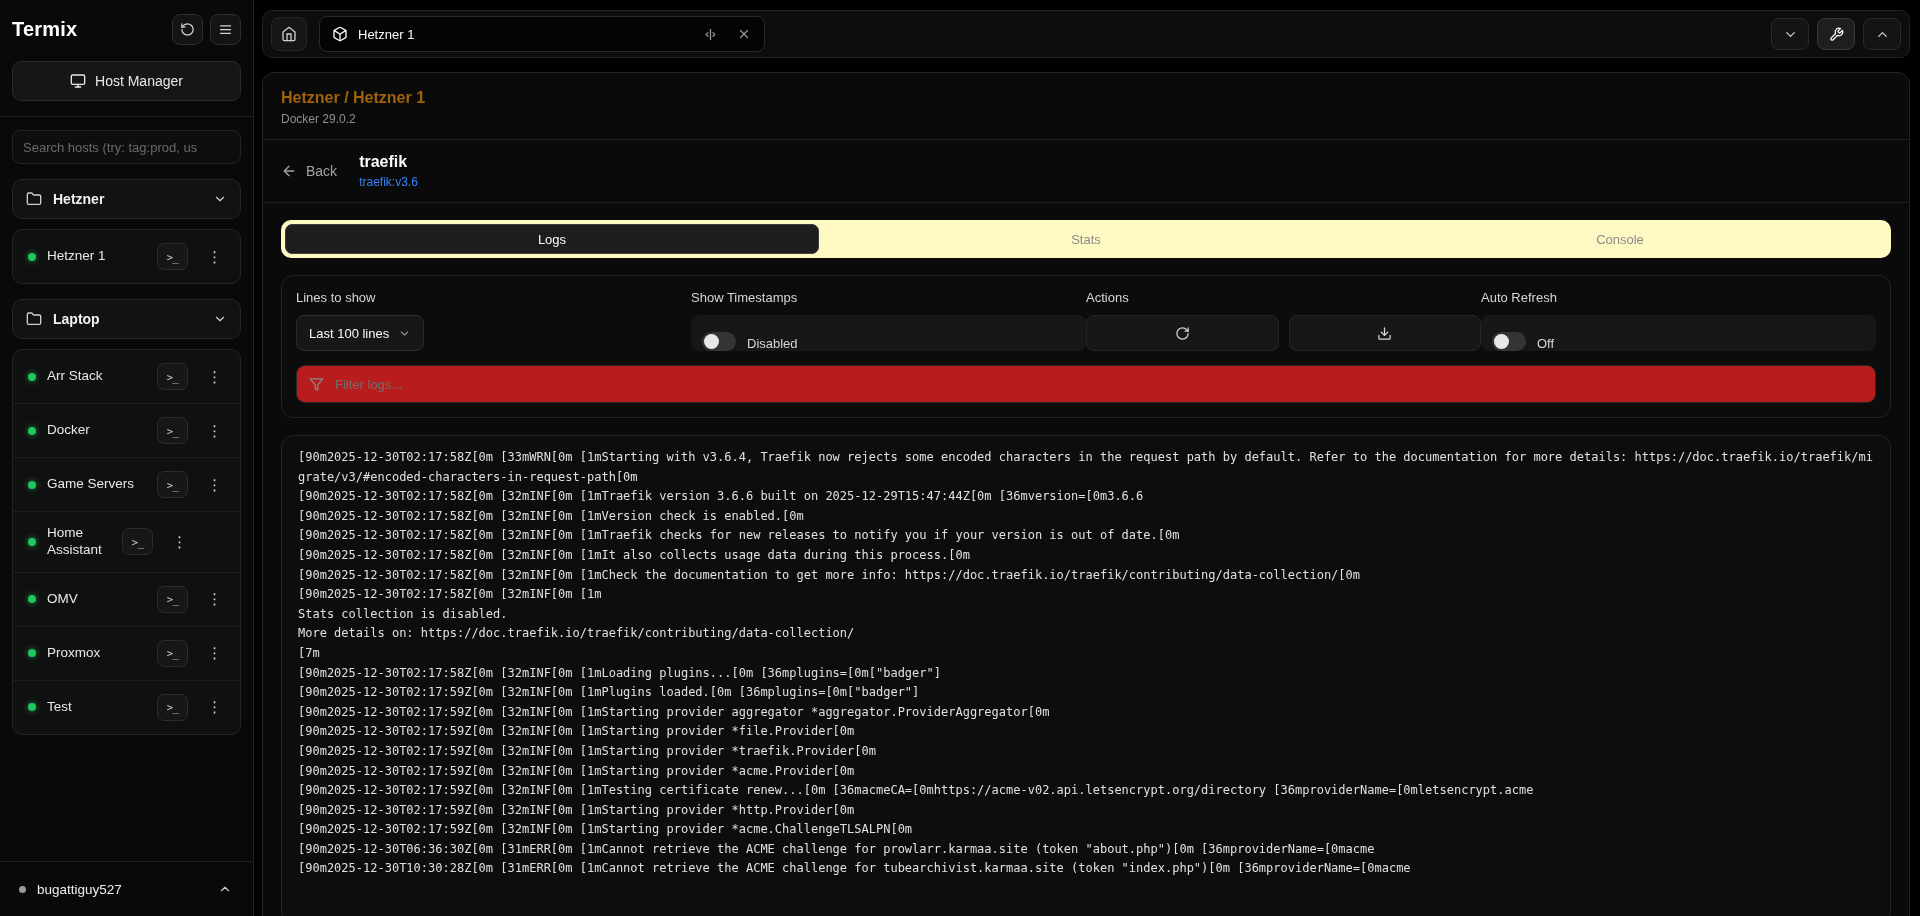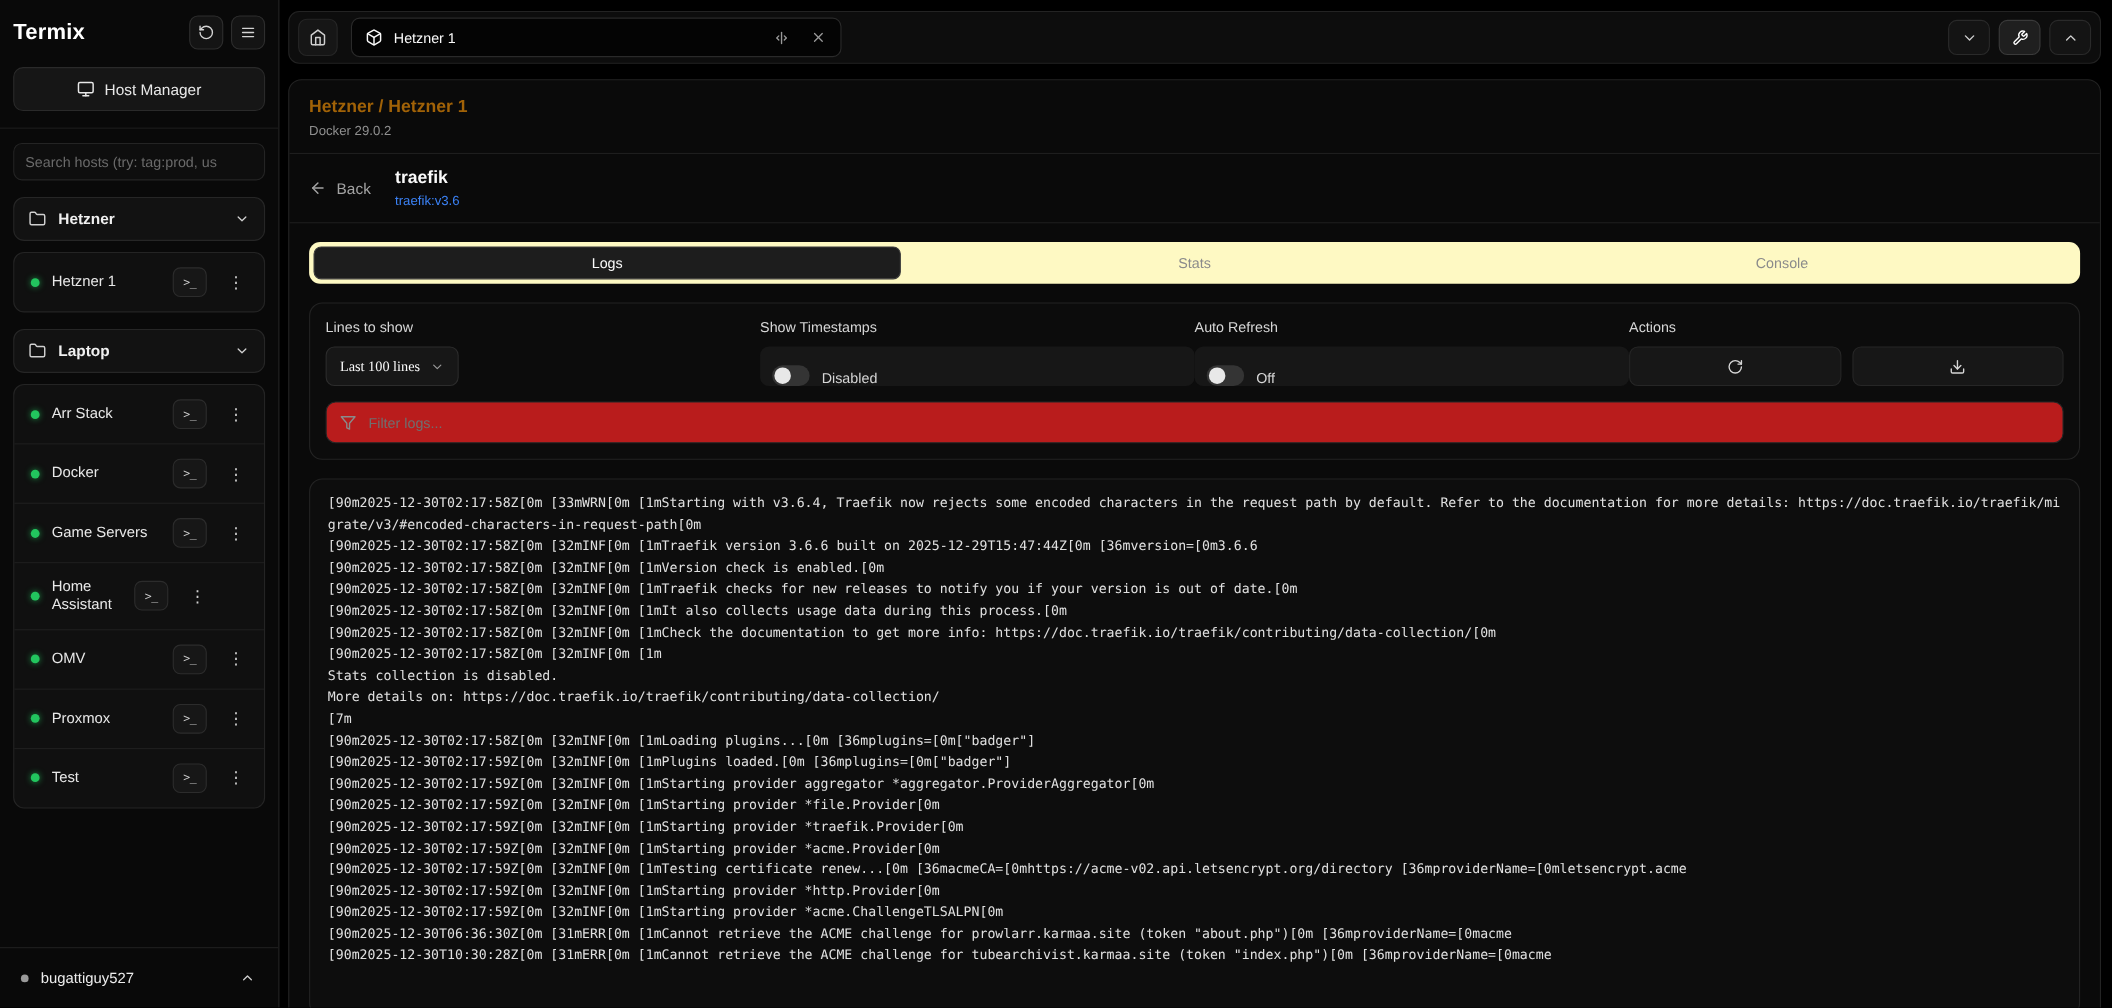--- a/index.html
+++ b/index.html
@@ -77,21 +77,21 @@
   .tab-cell { flex:1; display:flex; align-items:center; justify-content:center; font-size:13px;
               color:#8b8b8b; border:1px solid transparent; border-radius:7px; cursor:pointer; }
   .tab-cell.active { background:#1d1d1d; border-color:#3c3c3c; color:#fafafa; }
 
   .controls-card { margin-top:17px; border:1px solid #232323; border-radius:12px; padding:14px;
                    background:#0c0c0c; }
   .controls-grid { display:grid; grid-template-columns:repeat(4,1fr); }
   .ctrl-label { font-size:13px; color:#d6d6d6; margin-bottom:10px; }
   .select-btn { display:inline-flex; align-items:center; gap:9px; height:36px; padding:0 12px;
                 background:#171717; border:1px solid #2c2c2c; border-radius:8px; font-size:13px;
-                color:#fafafa; cursor:pointer; font-family:Liberation Serif, serif; }
+                color:#fafafa; cursor:pointer; font-family:Liberation Sans, sans-serif; }
   .toggle-bar { display:flex; align-items:flex-end; gap:11px; height:36px; padding:0 11px; background:#171717;
                 border-radius:8px; font-size:13px; color:#d6d6d6; }
   .toggle { width:34px; height:19px; background:#343434; border-radius:99px; position:relative; flex:none;
             cursor:pointer; }
   .toggle::after { content:""; width:15px; height:15px; background:#e8e8e8; border-radius:50%;
                    position:absolute; left:2px; top:2px; }
   .actions-row { display:flex; gap:10px; }
   .action-btn { flex:1; height:36px; background:#171717; border:1px solid #262626; border-radius:8px;
                 display:flex; align-items:center; justify-content:center; color:#d6d6d6; cursor:pointer; }
   .filter-row { margin-top:14px; display:flex; align-items:center; gap:11px; height:38px;
@@ -358,27 +358,20 @@
                       <path d="M6 9l6 6 6-6"></path>
                     </svg>
                 </span>
               </button>
             </div>
             <div>
               <div class="ctrl-label">Show Timestamps</div>
               <div class="toggle-bar">
                 <span class="toggle"></span>
                 <span>Disabled</span>
-              </div>
-            </div>
-            <div>
-              <div class="ctrl-label">Auto Refresh</div>
-              <div class="toggle-bar">
-                <span class="toggle"></span>
-                <span>Off</span>
               </div>
             </div>
             <div>
               <div class="ctrl-label">Actions</div>
               <div class="actions-row">
                 <button class="action-btn">
                   <span>
                     <svg width="15" height="15" viewBox="0 0 24 24" fill="none" stroke="currentColor" stroke-width="2" stroke-linecap="round" stroke-linejoin="round">
                         <path d="M21 12a9 9 0 1 1-9-9c2.52 0 4.93 1 6.74 2.74L21 8"></path>
                         <path d="M21 3v5h-5"></path>
@@ -389,20 +382,27 @@
                   <span>
                     <svg width="15" height="15" viewBox="0 0 24 24" fill="none" stroke="currentColor" stroke-width="2" stroke-linecap="round" stroke-linejoin="round">
                         <path d="M21 15v4a2 2 0 0 1-2 2H5a2 2 0 0 1-2-2v-4"></path>
                         <path d="M7 10l5 5 5-5"></path>
                         <path d="M12 15V3"></path>
                       </svg>
                   </span>
                 </button>
               </div>
             </div>
+            <div>
+              <div class="ctrl-label">Auto Refresh</div>
+              <div class="toggle-bar">
+                <span class="toggle"></span>
+                <span>Off</span>
+              </div>
+            </div>
           </div>
 
           <div class="filter-row">
             <span>
               <svg width="15" height="15" viewBox="0 0 24 24" fill="none" stroke="currentColor" stroke-width="2" stroke-linecap="round" stroke-linejoin="round">
                   <path d="M22 3H2l8 9.46V19l4 2v-8.54L22 3z"></path>
                 </svg>
             </span>
             <input class="filter-input" placeholder="Filter logs..." style="">
           </div>

